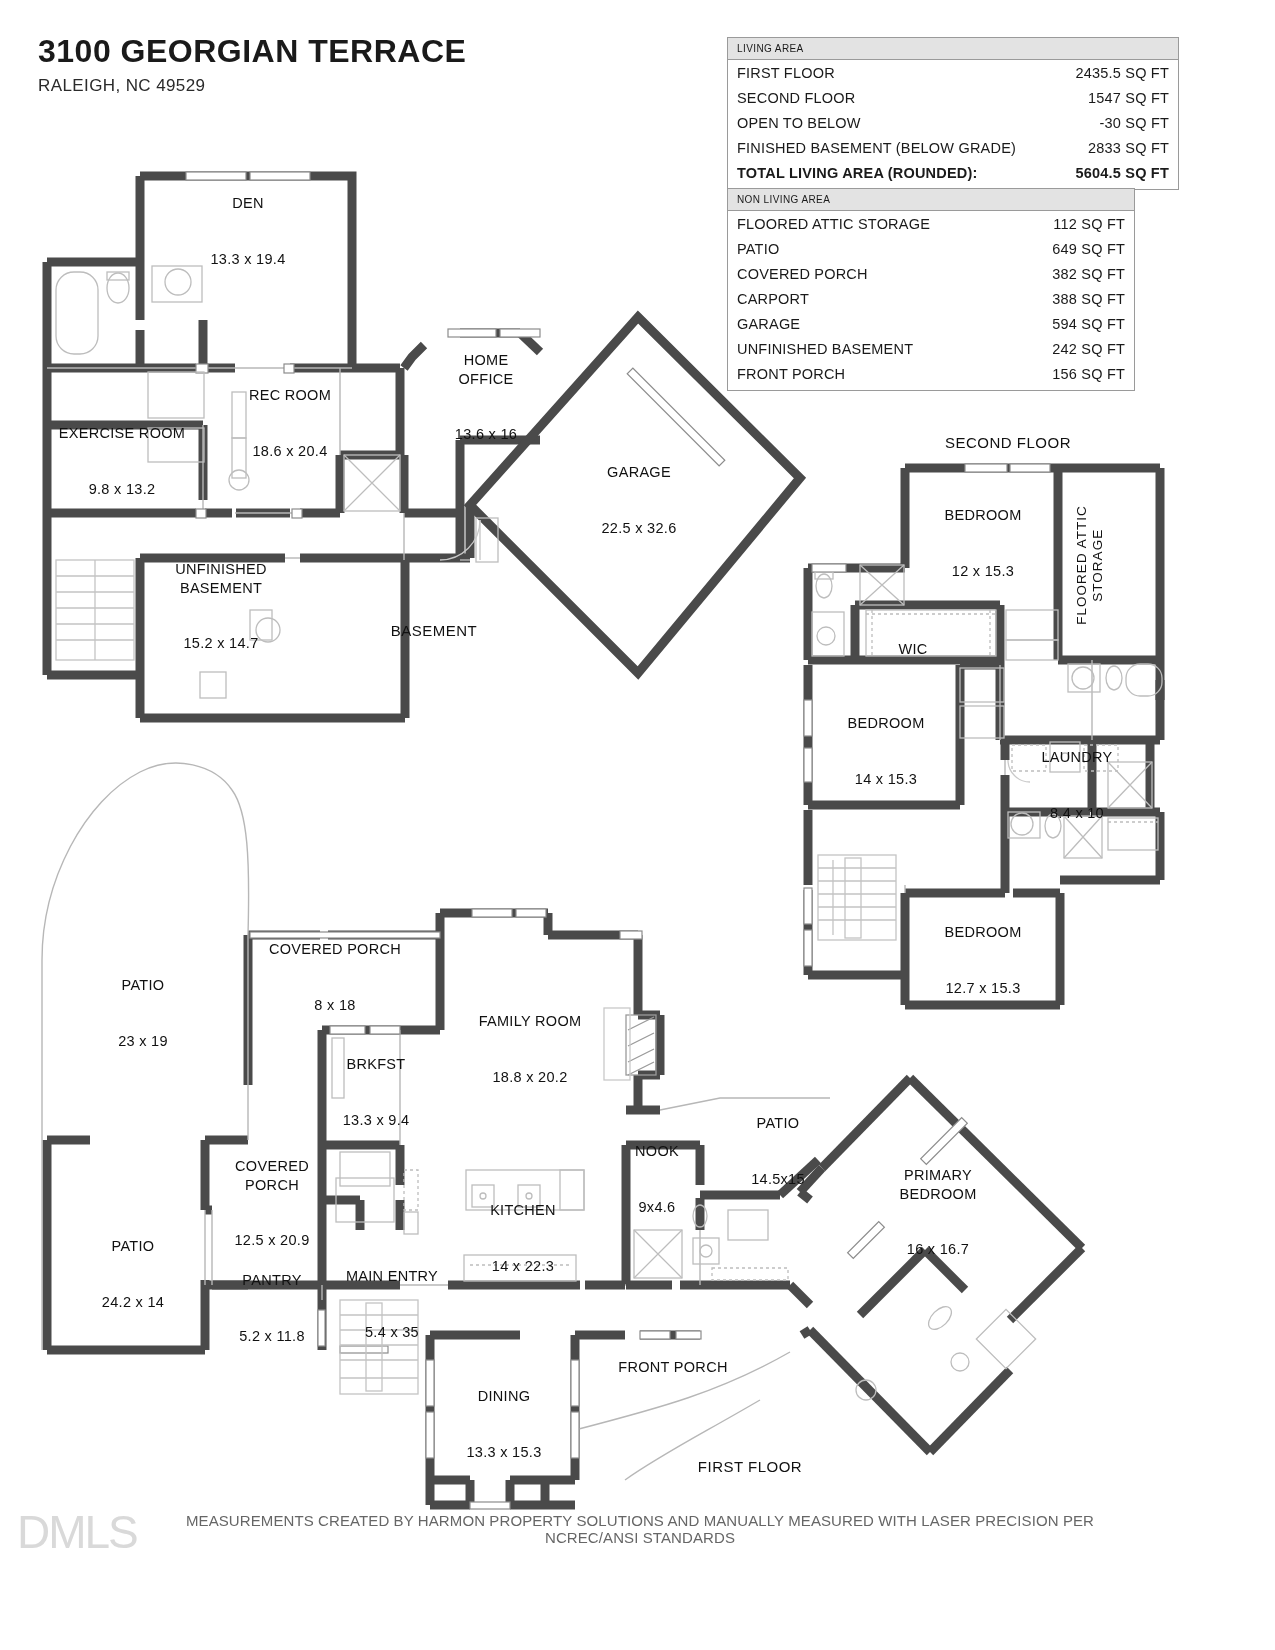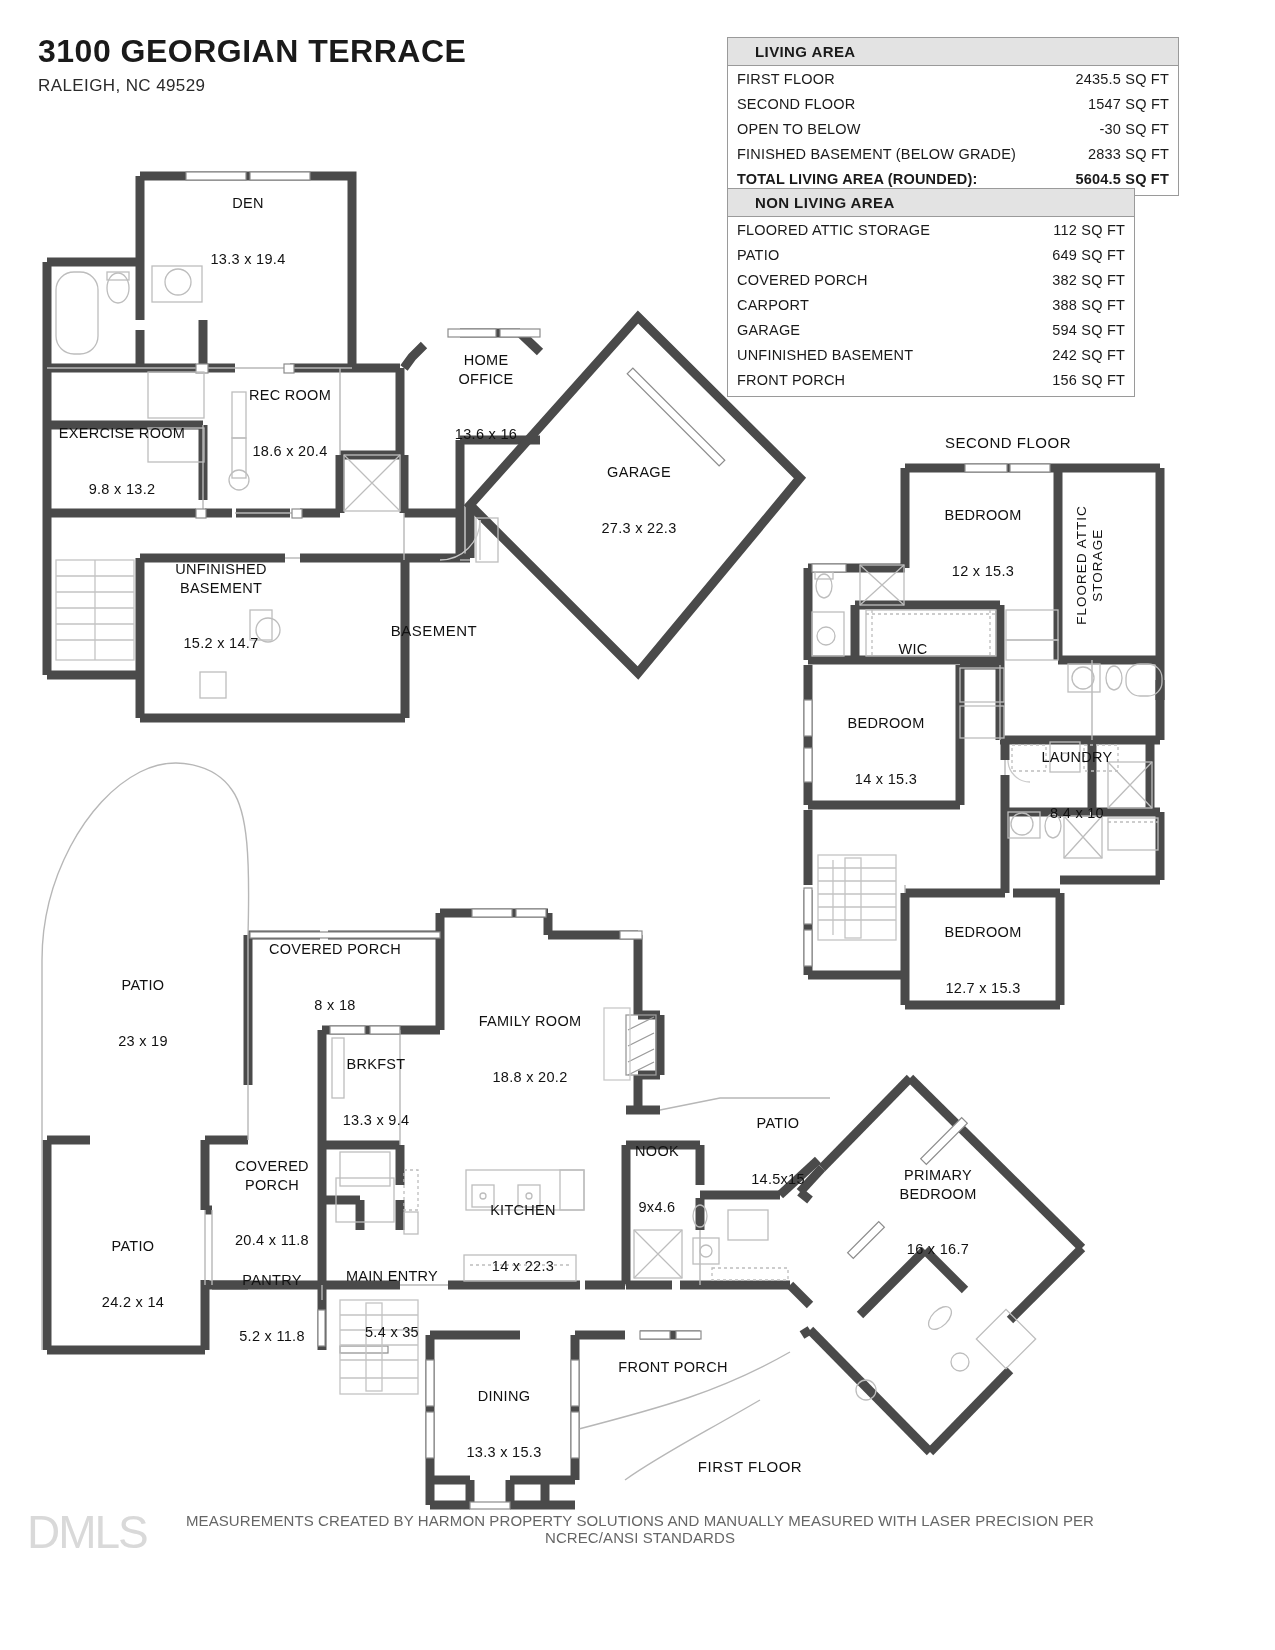--- a/index.html
+++ b/index.html
@@ -7,41 +7,41 @@
 
   
   #title-block{position:absolute;left:38px;top:34px;}
   #page-title{font-size:32px;font-weight:bold;letter-spacing:.5px;margin:0;line-height:1.1;}
   #page-subtitle{font-size:17px;letter-spacing:.4px;margin:7px 0 0 0;color:#2a2a2a;}
 
   
   .area-table{position:absolute;border:1px solid #9a9a9a;box-sizing:border-box;background:#fff;}
   #living-area-table{left:727px;top:37px;width:452px;}
   #non-living-area-table{left:727px;top:188px;width:408px;}
-  .tbl-head{background:#e3e3e3;font-size:15px;font-weight:bold;letter-spacing:.4px;padding:5px 9px 5px 27px;border-bottom:1px solid #9a9a9a;}
+  .tbl-head{background:#e3e3e3;font-size:10px;font-weight:normal;letter-spacing:.4px;padding:5px 9px 5px 9px;border-bottom:1px solid #9a9a9a;}
   .tbl-rows{padding:1px 0 3px 0;}
   .tbl-row{display:flex;justify-content:space-between;font-size:14.5px;letter-spacing:.2px;padding:2px 9px 2px 9px;line-height:1.45;}
   .tbl-row.total{font-weight:bold;}
   .tbl-row .lbl{white-space:nowrap;}
   .tbl-row .val{white-space:nowrap;}
 
   
   #plan-canvas{position:absolute;left:0;top:0;width:1275px;height:1650px;}
   #plan-canvas svg{display:block;}
 
   
   .room-label{position:absolute;text-align:center;font-size:14.5px;line-height:1.28;letter-spacing:.3px;white-space:pre;transform:translate(-50%,-50%);color:#111;}
   .room-label .nm{display:block;}
   .room-label .dim{display:block;}
   .floor-label{position:absolute;font-size:15px;letter-spacing:.5px;transform:translate(-50%,-50%);color:#111;white-space:nowrap;}
   .vert-label{position:absolute;font-size:13.5px;letter-spacing:1px;color:#111;white-space:pre;line-height:1.2;
               writing-mode:vertical-rl;transform:translate(-50%,-50%) rotate(180deg);text-align:center;}
 
   
-  #watermark{position:absolute;left:27px;top:1505px;font-size:46px;letter-spacing:-2px;color:#d9d9d9;
+  #watermark{position:absolute;left:17px;top:1505px;font-size:46px;letter-spacing:-2px;color:#d9d9d9;
              font-family:"Liberation Sans",sans-serif;font-weight:300;}
   #footer-note{position:absolute;left:150px;top:1512px;width:980px;text-align:center;font-size:15px;
                color:#666;letter-spacing:.1px;}
 </style>
 </head>
 <body>
 
 <div id="title-block">
   <h1 id="page-title">3100 GEORGIAN TERRACE</h1>
   <div id="page-subtitle">RALEIGH, NC 49529</div>
@@ -503,21 +503,21 @@
   <span class="nm">REC ROOM</span>
   <span class="dim">18.6 x 20.4</span>
 </div>
 <div class="room-label" style="left:486px;top:388px">
   <span class="nm">HOME
 OFFICE</span>
   <span class="dim">13.6 x 16</span>
 </div>
 <div class="room-label" style="left:639px;top:491px">
   <span class="nm">GARAGE</span>
-  <span class="dim">27.3 x 22.3</span>
+  <span class="dim">22.5 x 32.6</span>
 </div>
 <div class="room-label" style="left:221px;top:597px">
   <span class="nm">UNFINISHED
 BASEMENT</span>
   <span class="dim">15.2 x 14.7</span>
 </div>
 <div class="floor-label" style="left:434px;top:630px">BASEMENT</div>
 
 <div class="floor-label" style="left:1008px;top:442px">SECOND FLOOR</div>
 <div class="room-label" style="left:983px;top:534px">
@@ -550,21 +550,21 @@
   <span class="nm">PATIO</span>
   <span class="dim">24.2 x 14</span>
 </div>
 <div class="room-label" style="left:335px;top:968px">
   <span class="nm">COVERED PORCH</span>
   <span class="dim">8 x 18</span>
 </div>
 <div class="room-label" style="left:272px;top:1194px">
   <span class="nm">COVERED
 PORCH</span>
-  <span class="dim">20.4 x 11.8</span>
+  <span class="dim">12.5 x 20.9</span>
 </div>
 <div class="room-label" style="left:530px;top:1040px">
   <span class="nm">FAMILY ROOM</span>
   <span class="dim">18.8 x 20.2</span>
 </div>
 <div class="room-label" style="left:376px;top:1083px">
   <span class="nm">BRKFST</span>
   <span class="dim">13.3 x 9.4</span>
 </div>
 <div class="room-label" style="left:523px;top:1229px">

